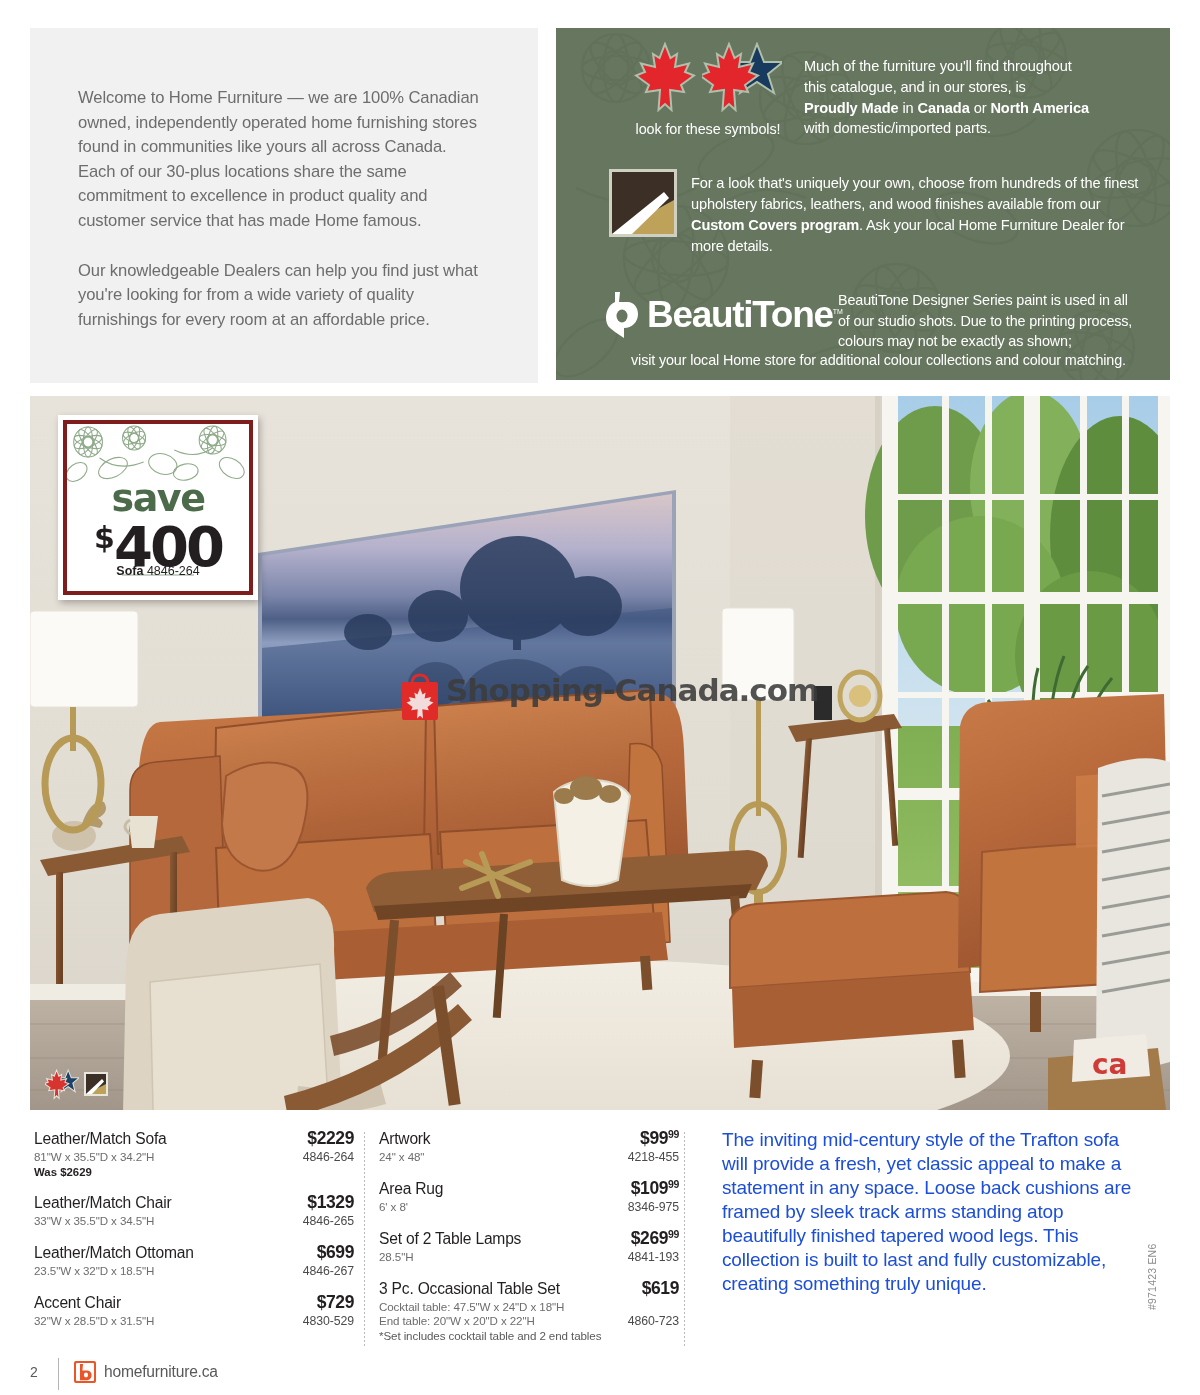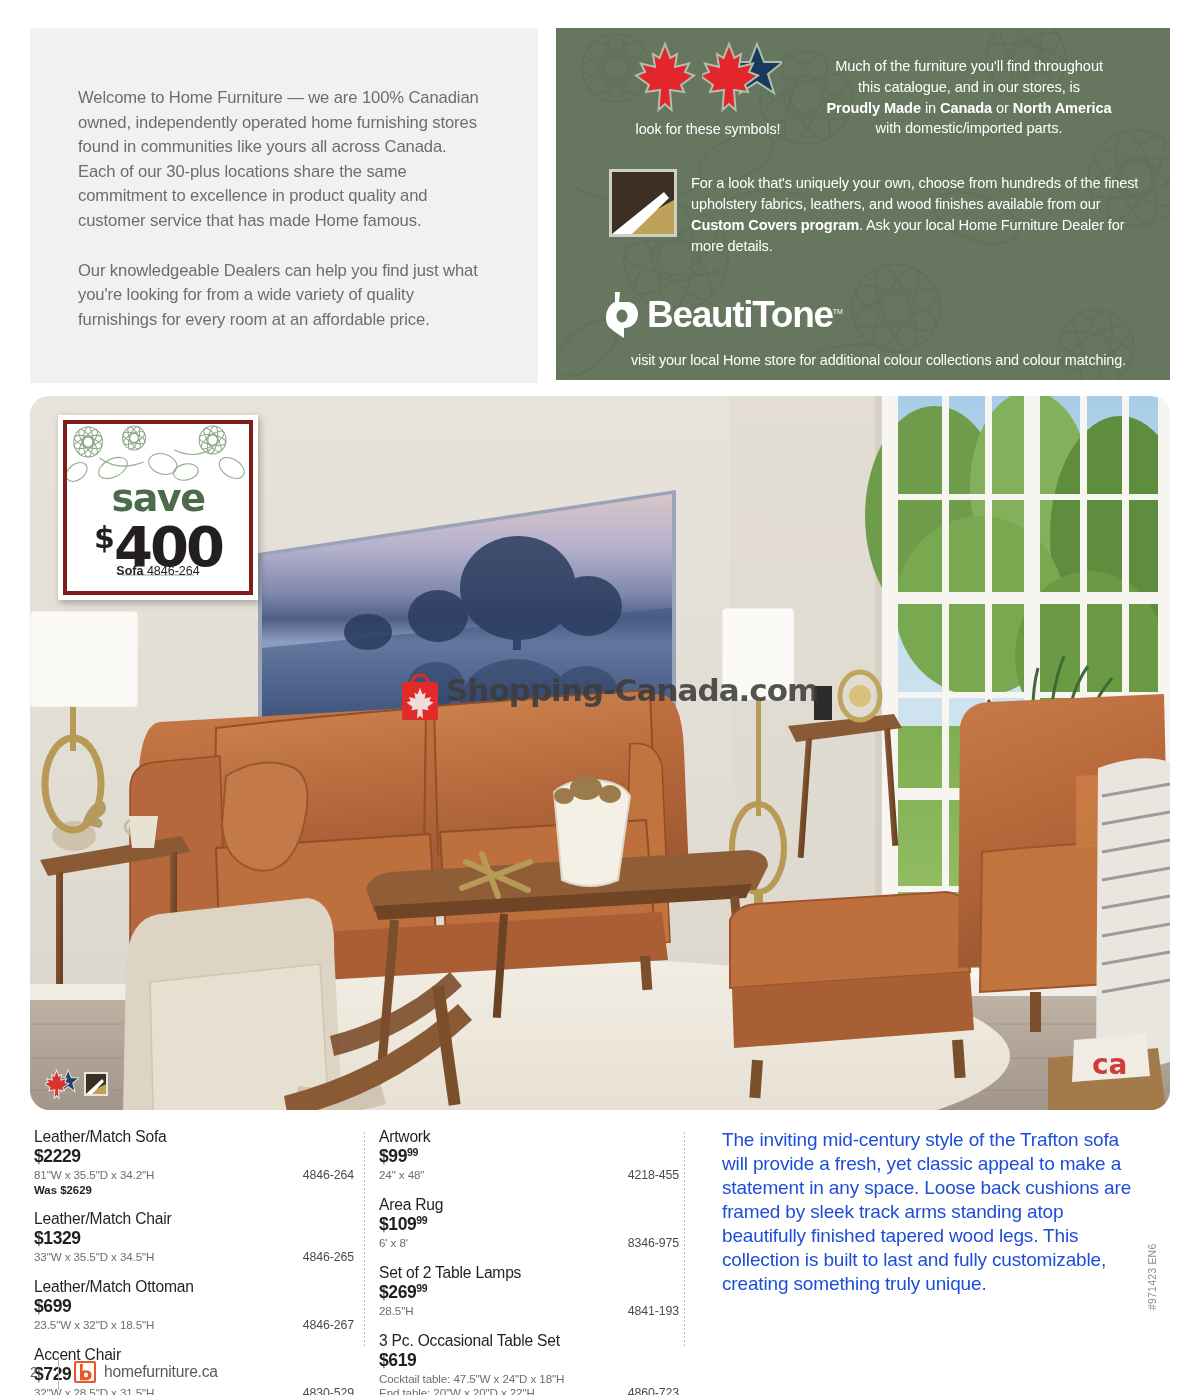--- a/index.html
+++ b/index.html
@@ -35,21 +35,21 @@
   }
   .green-panel .inner { position: relative; z-index: 2; height: 100%; }
 
   
   .sym-block { position: absolute; left: 52px; top: 14px; width: 200px; text-align: center; }
   .sym-icons { display: flex; align-items: flex-start; justify-content: center; gap: 6px; height: 74px; }
   .sym-caption { font-size: 14.4px; color: #ffffff; margin-top: 5px; letter-spacing: -0.1px;}
 
   .madein-text {
     position: absolute; left: 248px; top: 28px; width: 330px;
-    font-size: 14.6px; line-height: 20.8px; color: #ffffff; letter-spacing: -0.1px; text-align: center;
+    font-size: 14.6px; line-height: 20.8px; color: #ffffff; letter-spacing: -0.1px;
   }
   .madein-text b { font-weight: 700; }
 
   
   .cc-icon { position: absolute; left: 53px; top: 141px; width: 68px; height: 68px;
              border: 3px solid #cfcfc2; background: #fff; }
   .cc-text {
     position: absolute; left: 135px; top: 145px; width: 460px;
     font-size: 14.6px; line-height: 21px; color: #ffffff; letter-spacing: -0.15px;
   }
@@ -62,21 +62,21 @@
   .bt-text {
     position: absolute; left: 282px; top: 262px; width: 300px;
     font-size: 14.4px; line-height: 20.5px; color: #ffffff; letter-spacing: -0.15px;
   }
   .bt-text2 {
     position: absolute; left: 50px; top: 322px; width: 545px; text-align: center;
     font-size: 14.4px; line-height: 20.5px; color: #ffffff; letter-spacing: -0.15px;
   }
 
   
-  .hero { position: absolute; left: 30px; top: 396px; width: 1140px; height: 714px; overflow: hidden; background: #d8d2c8; border-radius: 20px; }
+  .hero { position: absolute; left: 30px; top: 396px; width: 1140px; height: 714px; overflow: hidden; background: #d8d2c8; }
   .hero svg { display:block; }
 
   
   .save-badge {
     position: absolute; left: 58px; top: 415px; width: 200px; height: 185px;
     background: #ffffff; padding: 5px;
     box-shadow: 2px 3px 7px rgba(0,0,0,.28);
   }
   .save-inner { width: 100%; height: 100%; border: 4px solid #7f1d1d; position: relative; overflow: hidden; background: #fff; }
   .save-floral { position: absolute; left: 0; top: 0; width: 100%; height: 66px; overflow: hidden; }
@@ -111,21 +111,21 @@
   .col-b { left: 349px; width: 300px; }
   .col-c { left: 672px; width: 440px; }
 
   .divider { position: absolute; top: 4px; width: 1px; height: 215px;
     background-image: linear-gradient(to bottom, #b9b9b9 50%, rgba(255,255,255,0) 0%);
     background-size: 1px 4px; background-repeat: repeat-y; }
   .div-1 { left: 334px; }
   .div-2 { left: 654px; }
 
   .prod { position: relative; margin-bottom: 14px; }
-  .prod-head { display: flex; justify-content: space-between; align-items: baseline; flex-direction: column; }
+  .prod-head { display: flex; justify-content: space-between; align-items: baseline; }
   .prod-name { font-size: 15.6px; color: #231f20; font-weight: 400; letter-spacing: -0.2px; }
   .prod-price { font-size: 17.5px; font-weight: 700; color: #231f20; letter-spacing: -0.4px; white-space: nowrap; }
   .prod-price .cents { font-size: 10.5px; vertical-align: 6px; font-weight: 700; }
   .prod-sub { display: flex; justify-content: space-between; align-items: baseline; margin-top: 1px; }
   .prod-dims { font-size: 11.6px; color: #6d6d6d; letter-spacing: -0.1px; }
   .prod-sku { font-size: 12.3px; color: #4a4a4a; letter-spacing: -0.1px; white-space: nowrap; }
   .prod-was { font-size: 11.4px; font-weight: 700; color: #231f20; margin-top: 2px; }
   .prod-note { font-size: 11.6px; color: #5a5a5a; margin-top: 1px; letter-spacing: -0.1px;}
 
   .desc { font-size: 19px; line-height: 24px; color: #1d4ed8; letter-spacing: -0.15px; margin-left: 20px; }
@@ -254,20 +254,21 @@
         <span>For a look that's uniquely your own, choose from hundreds of the finest upholstery fabrics, leathers, and wood finishes available from our </span><b>Custom Covers program</b><span>. Ask your local Home Furniture Dealer for more details.</span>
       </div>
 
       <div class="bt-logo">
         <svg width="32" height="46" viewBox="0 0 32 46">
           <path d="M9 0 L14 0 L13 10 L22 10 C27.5 10 32 15 32 22 C32 30 26 36 18 36 L18 46 L9 40 L4 36 C1.5 34 0 30 0 26 C0 18 4 12 9 10 Z" fill="#ffffff"></path>
           <ellipse cx="16" cy="24" rx="5.5" ry="6.5" fill="#67765f"></ellipse>
         </svg>
         <span class="bt-word"><span>BeautiTone</span><span class="bt-tm">TM</span></span>
       </div>
+      <div class="bt-text">BeautiTone Designer Series paint is used in all of our studio shots. Due to the printing process, colours may not be exactly as shown;</div>
       <div class="bt-text2">visit your local Home store for additional colour collections and colour matching.</div>
     </div>
   </div>
 </div>
 
 <div class="hero">
   <svg width="1140" height="714" viewBox="0 0 1140 714">
     <defs>
       <linearGradient id="wallG" x1="0" y1="0" x2="0" y2="1">
         <stop offset="0%" stop-color="#e8e3da"></stop>

